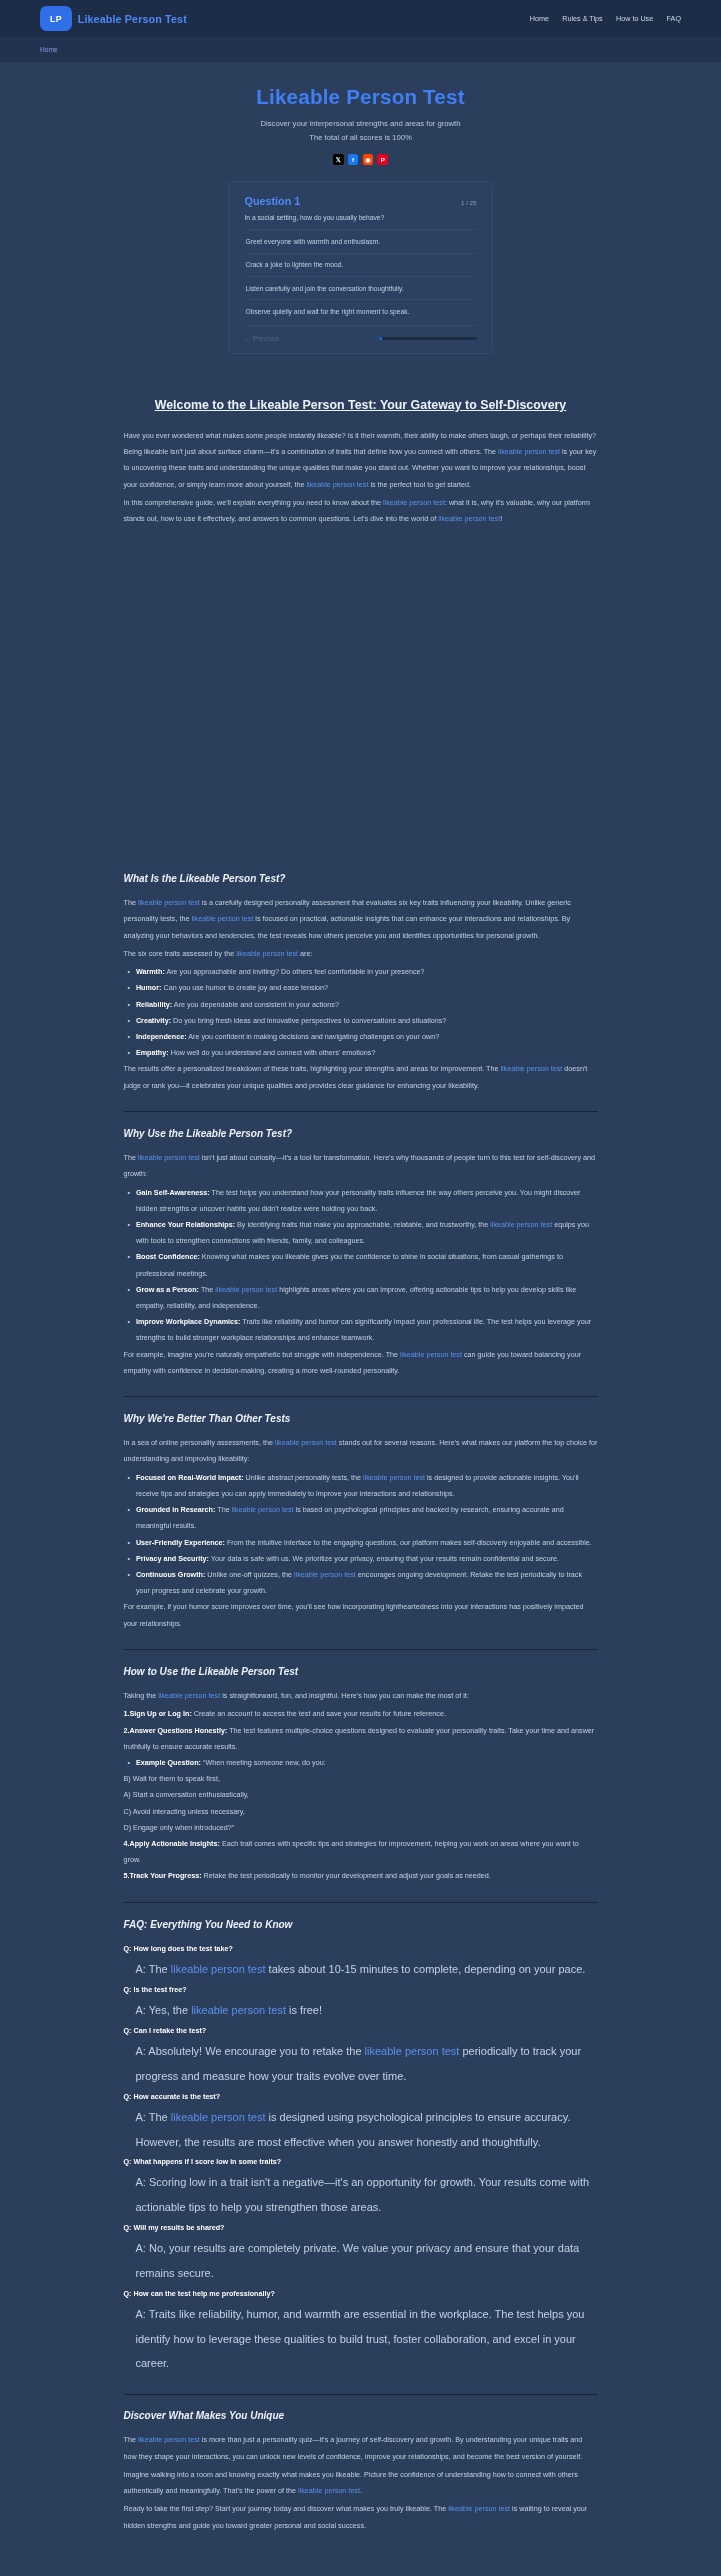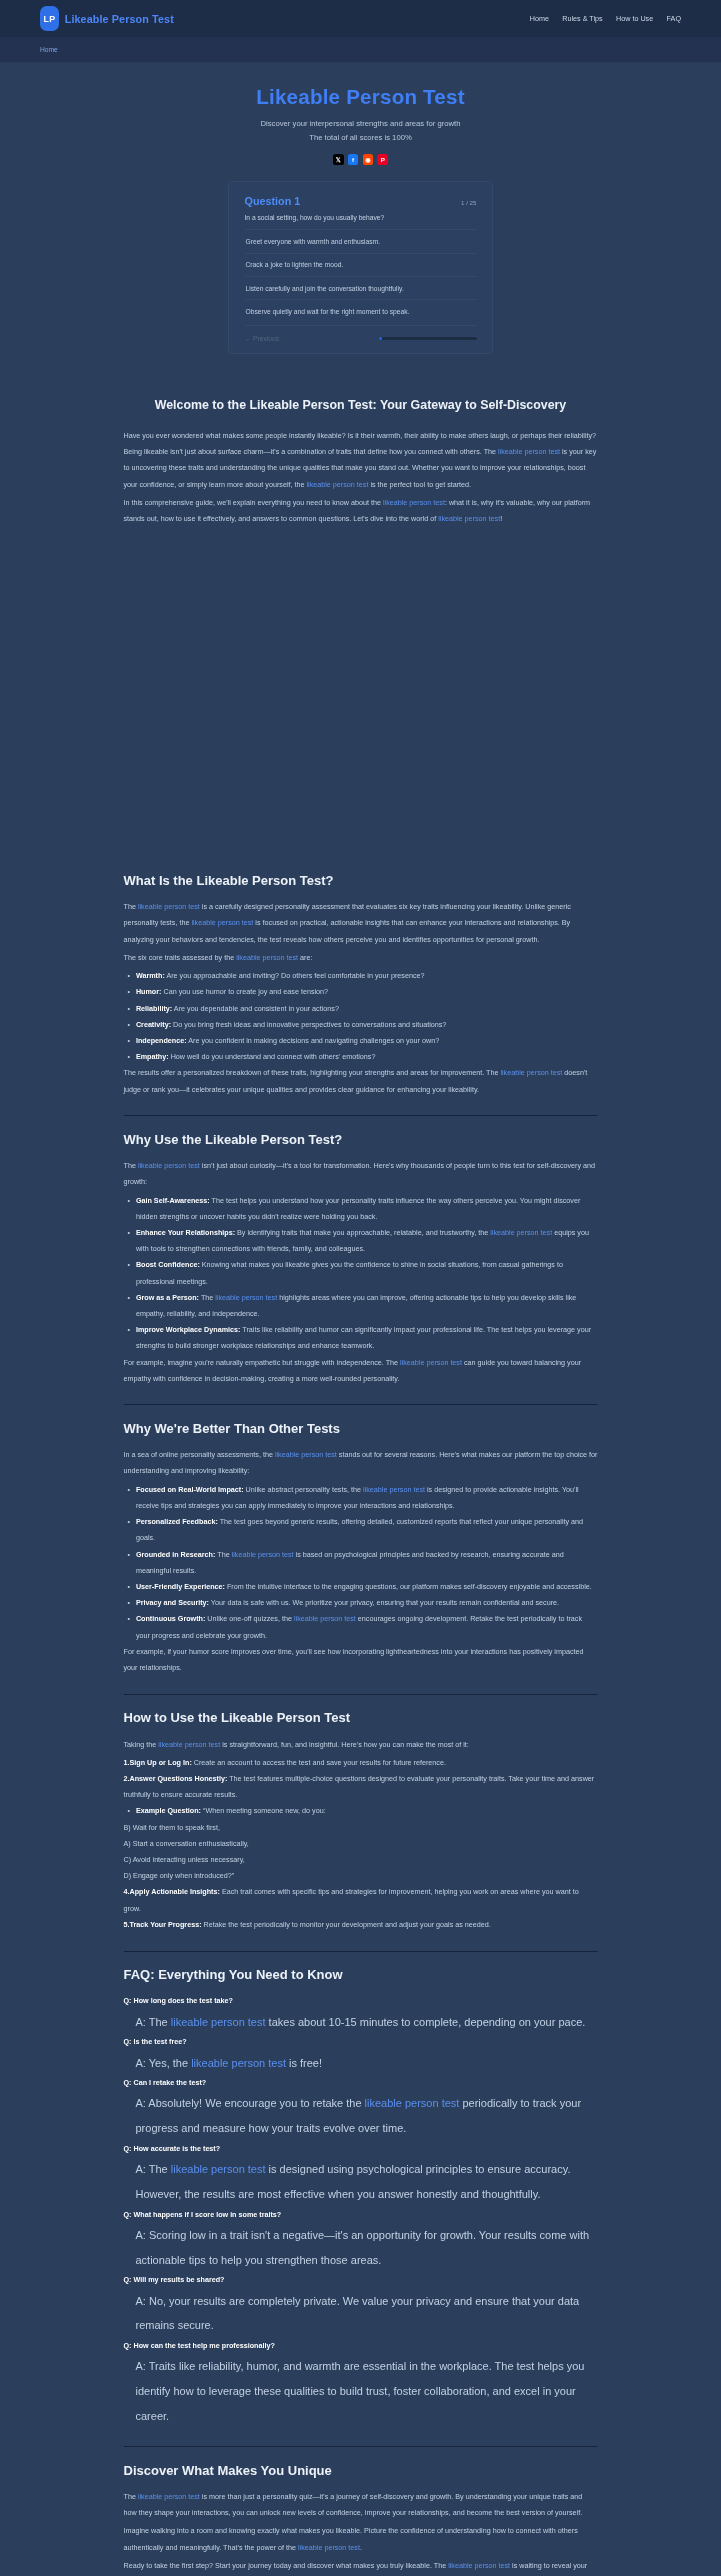--- a/index.html
+++ b/index.html
@@ -14,21 +14,21 @@
   .topbar {
     height: 37px;
     background: #1e2d47;
     display: flex;
     align-items: center;
     padding: 0 40px;
     justify-content: space-between;
   }
   .brand { display: flex; align-items: center; gap: 5.7px; }
   .logo-badge {
-    width: 19px; height: 25px;
+    width: 32px; height: 25px;
     border-radius: 6.7px;
     background: #2f6fe8;
     display: flex; align-items: center; justify-content: center;
     color: #ffffff; font-weight: 700; font-size: 8.8px; letter-spacing: 0.3px;
   }
   .brand-name { color: #4d86f7; font-size: 10.8px; font-weight: 600; letter-spacing: 0.1px; }
   .topnav { display: flex; align-items: center; gap: 13.4px; }
   .topnav a {
     color: #cdd8e8; font-size: 7.2px; text-decoration: none; white-space: nowrap;
   }
@@ -119,27 +119,29 @@
     width: 474px;
     margin: 0 auto;
     padding: 10.3px 0 31px;
   }
   .article h2 {
     color: #edf2f9;
     font-size: 12.4px;
     font-weight: 700;
     line-height: 1.45;
     margin: 11.3px 0 13.4px;
+    text-decoration: underline;
   }
   .article h2.centered { text-align: center; }
   .article h3 {
     color: #edf2f9;
-    font-size: 13px;
+    font-size: 10px;
     font-weight: 700;
     margin: 13.4px 0 11.3px;
+    font-style: italic;
   }
   .article p {
     color: #c3d1e4;
     font-size: 7.2px;
     line-height: 2.25;
     margin: 0 0 2.1px;
   }
   .article a.kw { color: #5a90f0; text-decoration: none; }
   .article ul { list-style: none; margin: 0; padding: 0; }
   .article li {
@@ -287,21 +289,20 @@
   </p>
 
   <hr class="hr">
 
   <h3>Why We're Better Than Other Tests</h3>
   <p>
     <span>In a sea of online personality assessments, the </span><a class="kw" href="#">likeable person test</a><span> stands out for several reasons. Here's what makes our platform the top choice for understanding and improving likeability:</span>
   </p>
   <ul>
     <li><b>Focused on Real-World Impact:</b><span> Unlike abstract personality tests, the </span><a class="kw" href="#">likeable person test</a><span> is designed to provide actionable insights. You'll receive tips and strategies you can apply immediately to improve your interactions and relationships.</span></li>
-    <li><b>Personalized Feedback:</b><span> The test goes beyond generic results, offering detailed, customized reports that reflect your unique personality and goals.</span></li>
     <li><b>Grounded in Research:</b><span> The </span><a class="kw" href="#">likeable person test</a><span> is based on psychological principles and backed by research, ensuring accurate and meaningful results.</span></li>
     <li><b>User-Friendly Experience:</b><span> From the intuitive interface to the engaging questions, our platform makes self-discovery enjoyable and accessible.</span></li>
     <li><b>Privacy and Security:</b><span> Your data is safe with us. We prioritize your privacy, ensuring that your results remain confidential and secure.</span></li>
     <li><b>Continuous Growth:</b><span> Unlike one-off quizzes, the </span><a class="kw" href="#">likeable person test</a><span> encourages ongoing development. Retake the test periodically to track your progress and celebrate your growth.</span></li>
   </ul>
   <p>For example, if your humor score improves over time, you'll see how incorporating lightheartedness into your interactions has positively impacted your relationships.</p>
 
   <hr class="hr">
 
   <h3>How to Use the Likeable Person Test</h3>

